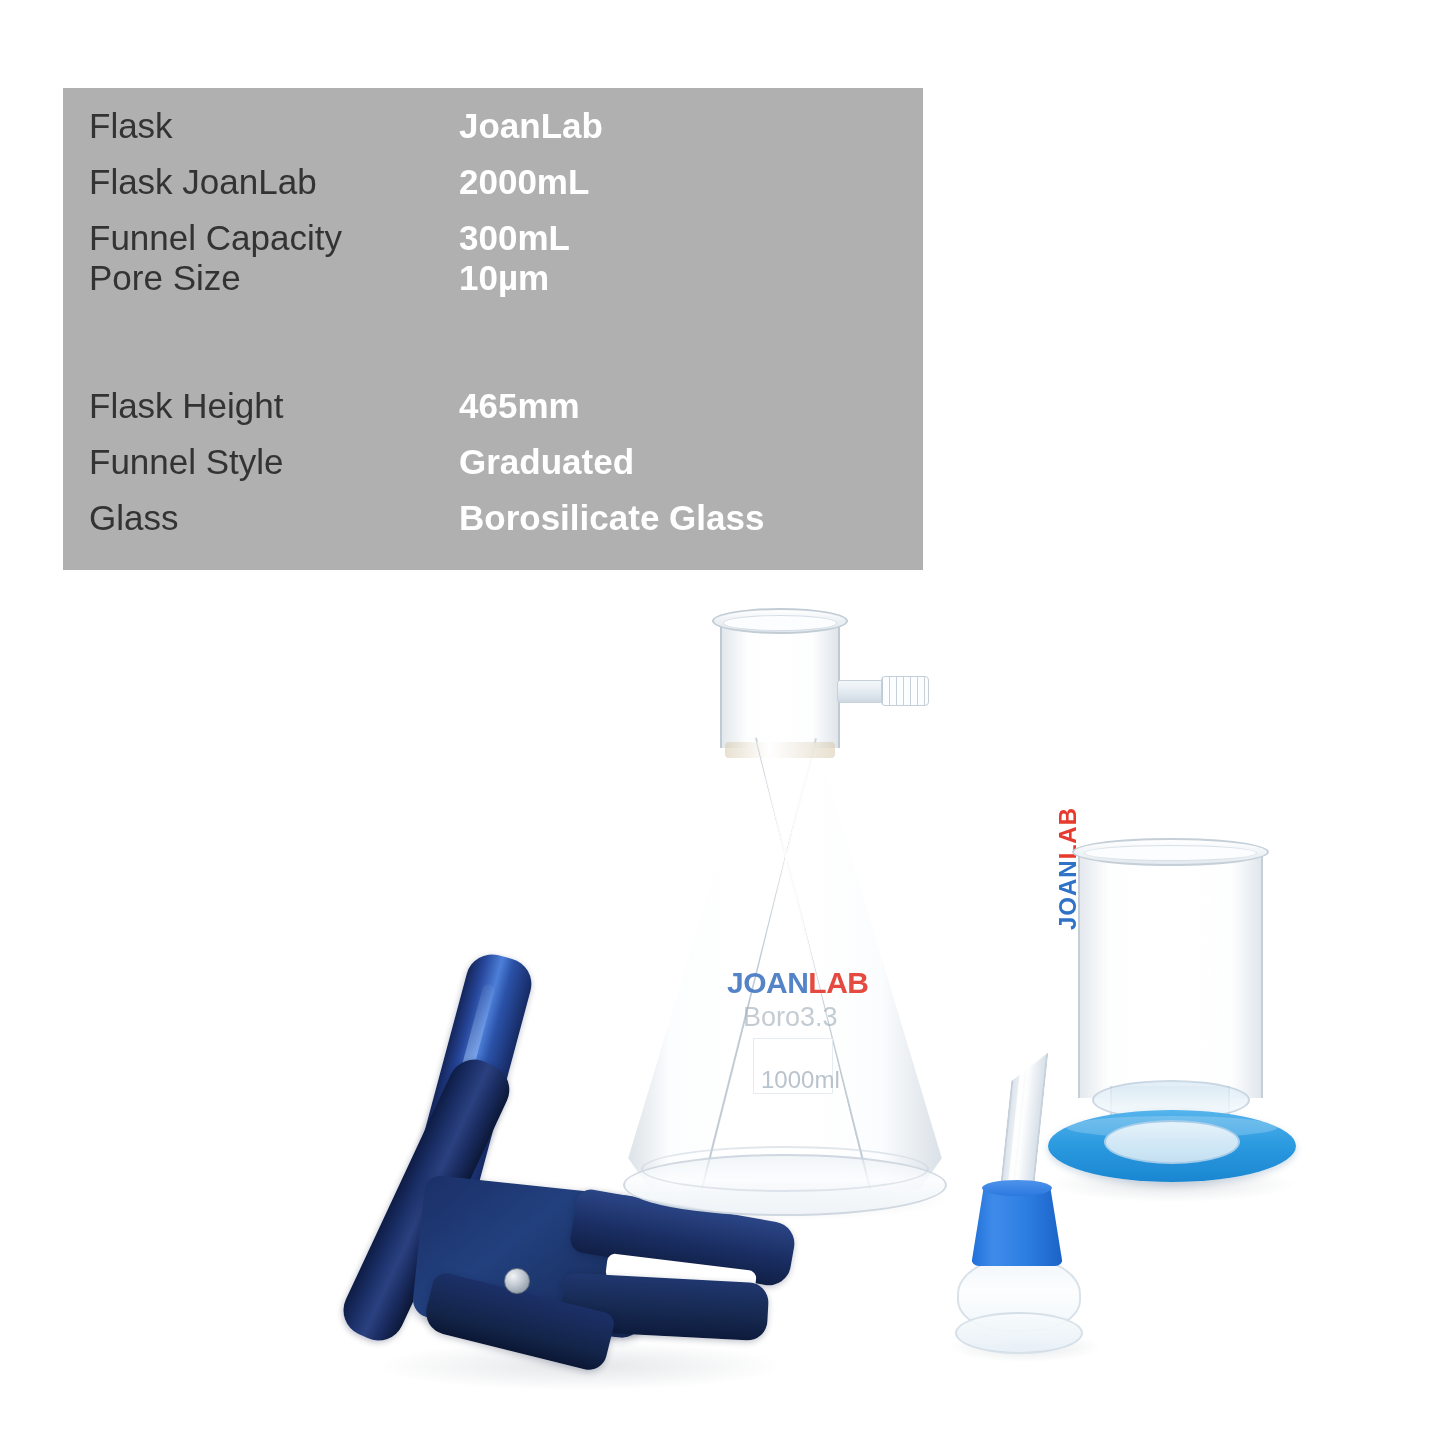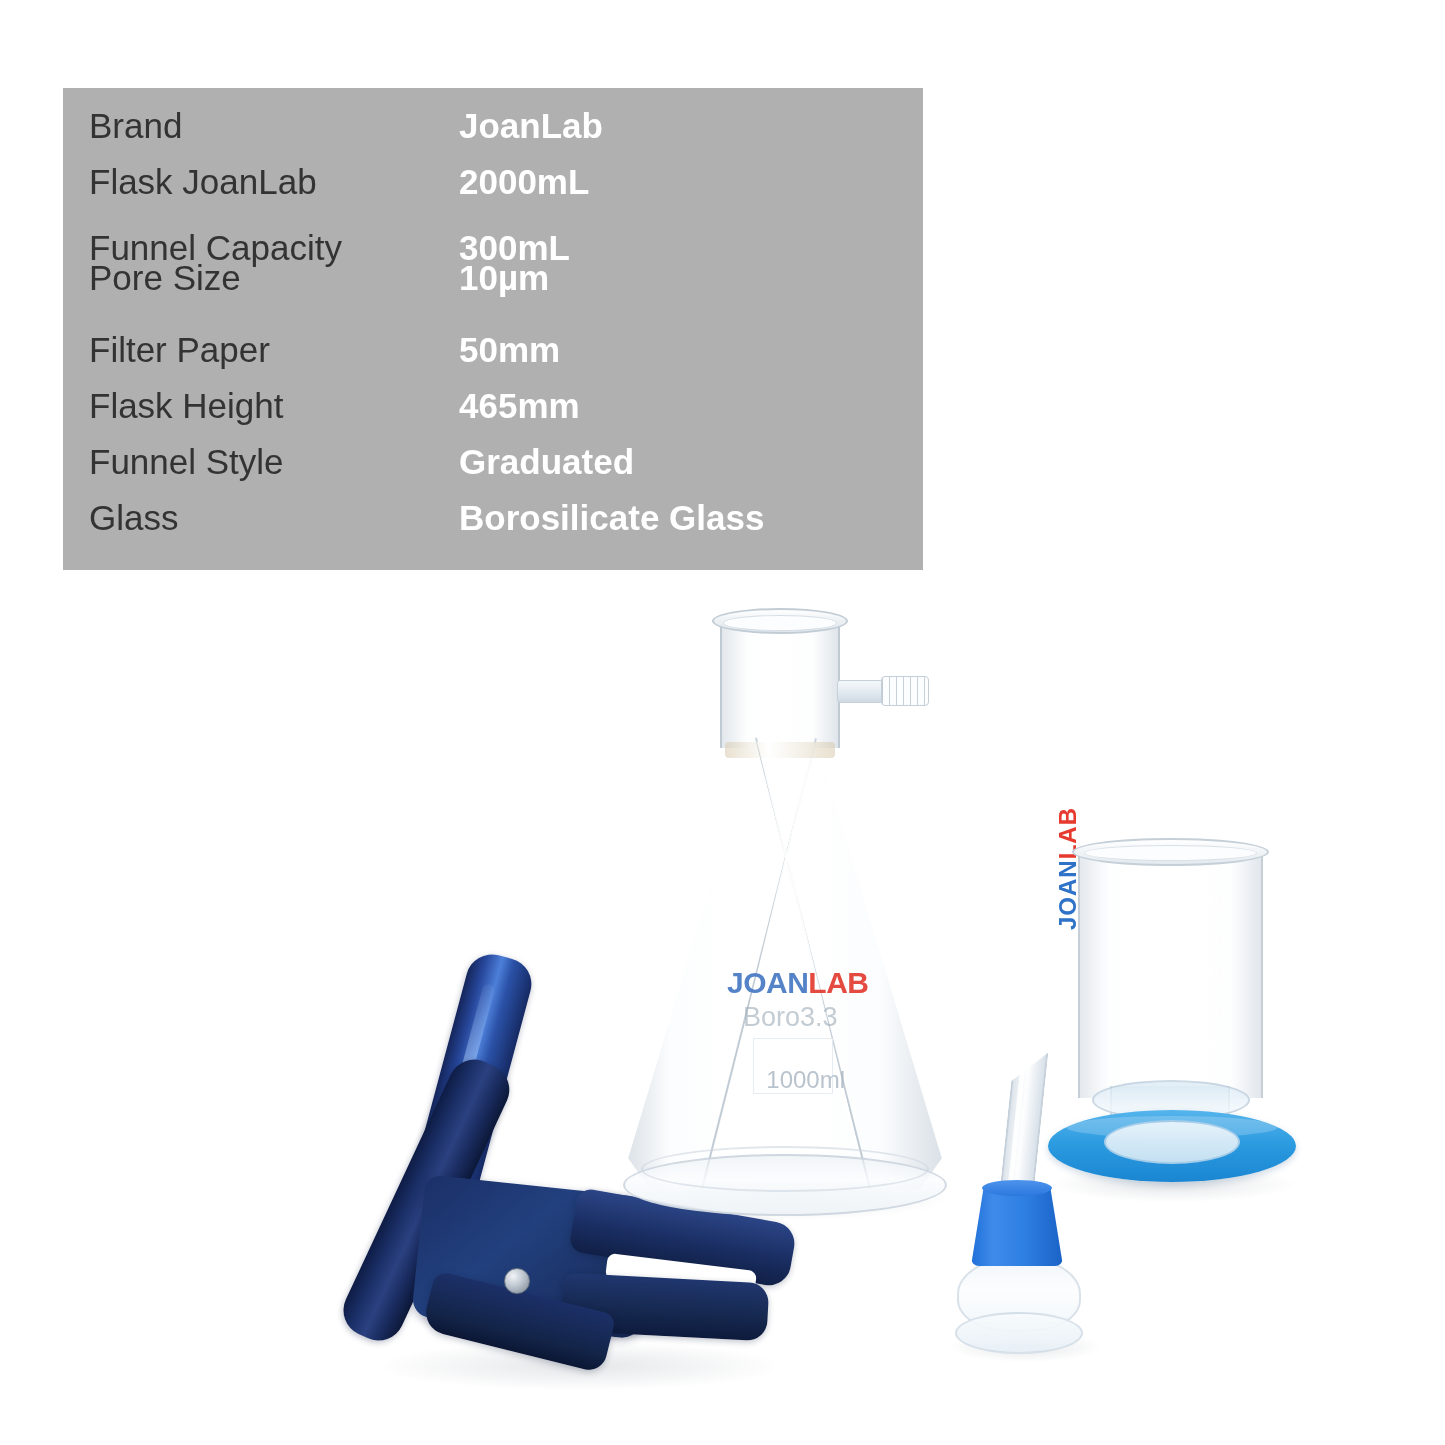--- a/index.html
+++ b/index.html
@@ -252,25 +252,26 @@
     height: 56px;
     background: rgba(255,255,255,.55);
     border: 1px solid rgba(222,230,237,.75);
     box-sizing: border-box;
   }
   #flask-capacity {
     position: absolute;
     left: 138px;
     top: 468px;
     width: 92px;
-    text-align: right;
+    text-align: left;
     font-size: 24px;
     color: rgba(168,180,192,.80);
     font-family: "Liberation Sans", sans-serif;
     white-space: nowrap;
+    padding-left: 8px;
   }
 
   
   #funnel {
     position: absolute;
     left: 1048px;
     top: 268px;
     width: 250px;
     height: 352px;
   }
@@ -626,38 +627,34 @@
   #shadow-clamp   { left: 380px;  top: 772px; width: 400px; height: 48px; }
 </style>
 </head>
 <body>
 
 <div id="page">
 
 
   <div id="spec-panel">
     <div class="spec-row" style="top:16px">
-      <div class="spec-label">Brand</div>
+      <div class="spec-label">Flask</div>
       <div class="spec-value">JoanLab</div>
     </div>
     <div class="spec-row" style="top:72px">
       <div class="spec-label">Flask JoanLab</div>
       <div class="spec-value">2000mL</div>
     </div>
-    <div class="spec-row" style="top:138px">
+    <div class="spec-row" style="top:128px">
       <div class="spec-label">Funnel Capacity</div>
       <div class="spec-value">300mL</div>
     </div>
     <div class="spec-row" style="top:168px">
       <div class="spec-label">Pore Size</div>
       <div class="spec-value">10µm</div>
-    </div>
-    <div class="spec-row" style="top:240px">
-      <div class="spec-label">Filter Paper</div>
-      <div class="spec-value">50mm</div>
     </div>
     <div class="spec-row" style="top:296px">
       <div class="spec-label">Flask Height</div>
       <div class="spec-value">465mm</div>
     </div>
     <div class="spec-row" style="top:352px">
       <div class="spec-label">Funnel Style</div>
       <div class="spec-value">Graduated</div>
     </div>
     <div class="spec-row" style="top:408px">

